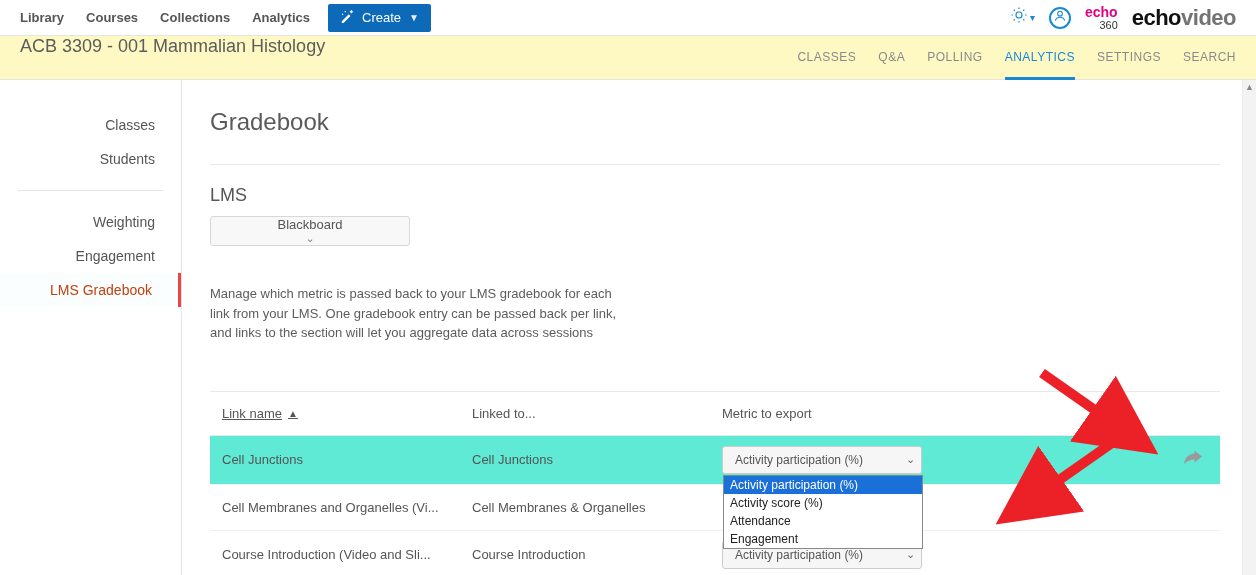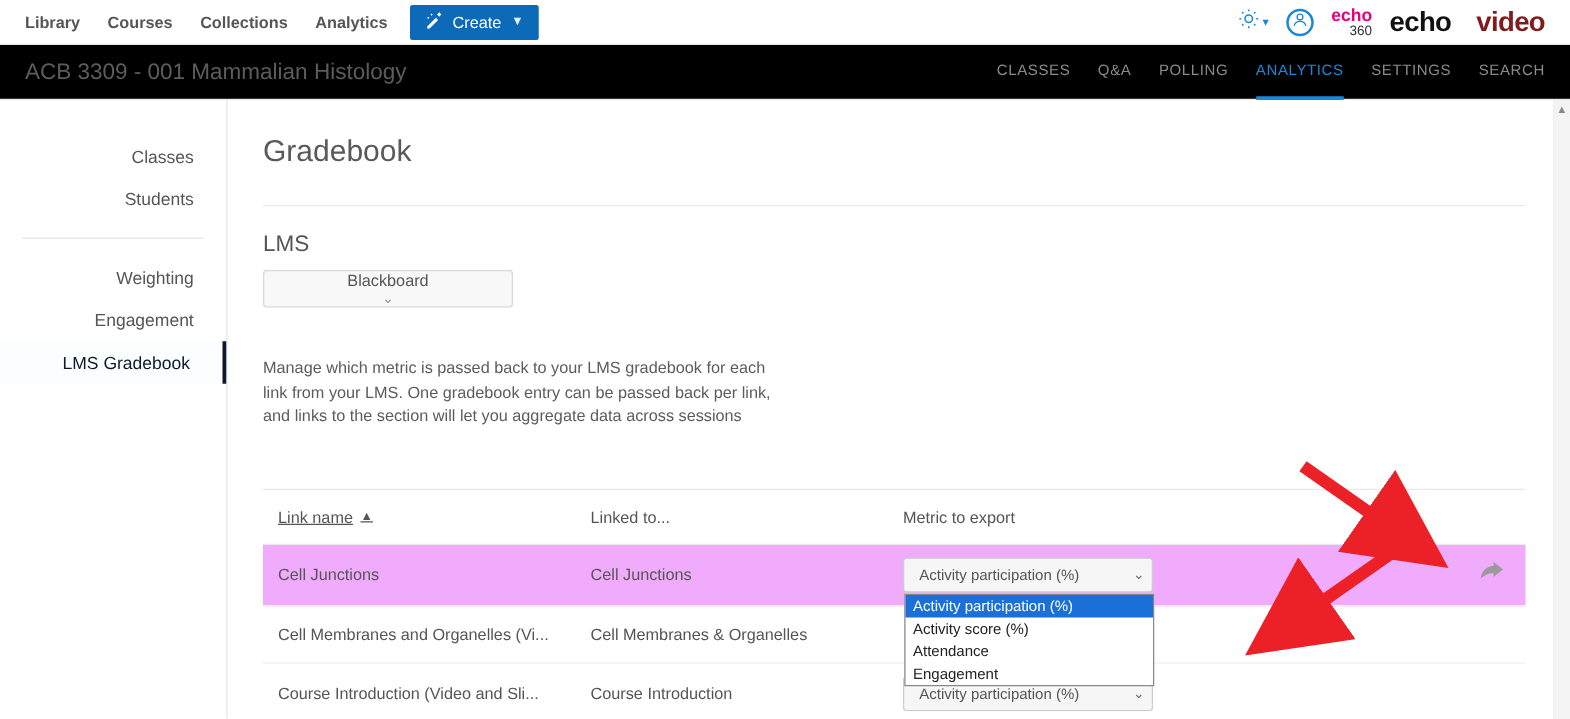--- a/index.html
+++ b/index.html
@@ -13,54 +13,54 @@
   .create-btn .wand { font-size: 14px; }
   .create-btn .caret { font-size: 10px; opacity: .9; }
   .topbar-right { margin-left: auto; display: flex; align-items: center; gap: 14px; }
   .gear { color: #1a88d6; font-size: 18px; display: inline-flex; align-items: center; }
   .gear .small-caret { font-size: 10px; margin-left: 2px; color: #1a88d6; }
   .avatar { width: 22px; height: 22px; border: 2px solid #1a88d6; border-radius: 50%; display: inline-flex; align-items: center; justify-content: center; color: #1a88d6; font-size: 13px; }
   .echo360 { color: #e6007e; font-weight: 700; font-size: 14px; line-height: 1; }
   .logo-wrap { display:flex; flex-direction:column; align-items:flex-end;}
   .echovideo { font-weight: 700; font-size: 22px; letter-spacing: -0.5px; }
   .echovideo .echo { color: #111; }
-  .echovideo .video { color: #7f1d1d; margin-left: 20px; }
-
-  
-  .subhead { display: flex; align-items: center; height: 44px; padding: 0 20px; border-bottom: 1px solid #e5e5e5; background:#000000;}
+  .echovideo .video { color: #737373; }
+
+  
+  .subhead { display: flex; align-items: flex-start; height: 44px; padding: 0 20px; border-bottom: 1px solid #e5e5e5; background:#fef9c3;}
   .course-title { color: #5c5c5c; font-size: 18px; font-weight: 400; }
   .section-tabs { margin-left: auto; display: flex; gap: 22px; font-size: 12px; letter-spacing: .5px; color: #8a8a8a; height: 44px; align-items:center;}
   .section-tabs .tab { cursor: pointer; height: 100%; display:flex; align-items:center; border-bottom: 3px solid transparent; }
   .section-tabs .tab.active { color: #1a88d6; border-bottom-color: #1a88d6; }
 
   
   .layout { display: flex; height: calc(575px - 36px - 44px); }
   .sidebar { width: 182px; border-right: 1px solid #e5e5e5; padding-top: 28px; background:#fff;}
   .side-group { display:flex; flex-direction:column; align-items:stretch;}
   .side-item { color: #555; font-size: 14px; text-align: right; padding: 9px 26px 9px 10px; cursor: pointer; }
   .side-divider { height: 1px; background: #e5e5e5; margin: 14px 18px 14px 18px; }
-  .side-item.active { color: #0f172a; border-right: 3px solid #0f172a; background:#fafeff;}
+  .side-item.active { color: #c2410c; border-right: 3px solid #ef4444; background:#fafeff;}
 
   .content { flex: 1; padding: 28px 36px 20px 28px; overflow-y: auto; position:relative;}
   .page-title { font-size: 24px; color: #5a5a5a; font-weight: 400; margin-bottom: 28px; }
   .rule { height:1px; background:#e9e9e9; margin-bottom: 20px;}
 
   .lms-label { font-size: 18px; color:#555; margin-bottom:10px;}
   .select-box { width: 200px; border:1px solid #d8d8d8; background:#f8f8f8; border-radius:3px; height:30px; display:flex; align-items:center; justify-content:space-between; padding:0 12px; color:#555; font-size:13px; cursor:pointer;flex-direction:column;}
   .select-box .chevron { font-size:11px; color:#888;}
   .help-text { color:#5c5c5c; font-size:13px; line-height:1.5; margin-top:38px; max-width:420px;}
 
   
   .table-wrap { margin-top: 48px; }
   .thead { display:grid; grid-template-columns: 250px 250px 290px 1fr; border-top:1px solid #e9e9e9; border-bottom:1px solid #e9e9e9; padding:14px 12px; align-items:center;}
   .th { color:#555; font-size:13px;}
   .th-link { display:flex; align-items:center; gap:6px;text-decoration:underline;}
   .sortcaret { font-size:10px; }
   .trow { display:grid; grid-template-columns: 250px 250px 290px 1fr; border-bottom:1px solid #f0f0f0; padding:10px 12px; align-items:center; min-height:46px; }
-  .trow.first { background:#f0abfc; }
+  .trow.first { background:#5eead4; }
   .cell { font-size:13px; color:#555; white-space:nowrap; overflow:hidden; text-overflow:ellipsis;}
   .metric-select { width:200px; border:1px solid #ccc; background:#f6f6f6; border-radius:3px; height:28px; display:flex; align-items:center; justify-content:space-between; padding:0 12px; color:#555; font-size:12px; cursor:pointer; position:relative;gap:43px;}
   .metric-select .chevron { font-size:11px; color:#666;}
   .share-icon { color:#999; font-size:16px; margin-left:auto; margin-right:6px;}
 
   
   .dropdown { position:absolute; top:28px; left:0; width:200px; border:1px solid #888; background:#fff; z-index:5; font-size:12px;}
   .dropdown .opt { padding:2px 6px; color:#222; cursor:pointer;}
   .dropdown .opt.sel { background:#1a6fd8; color:#fff;}
 

